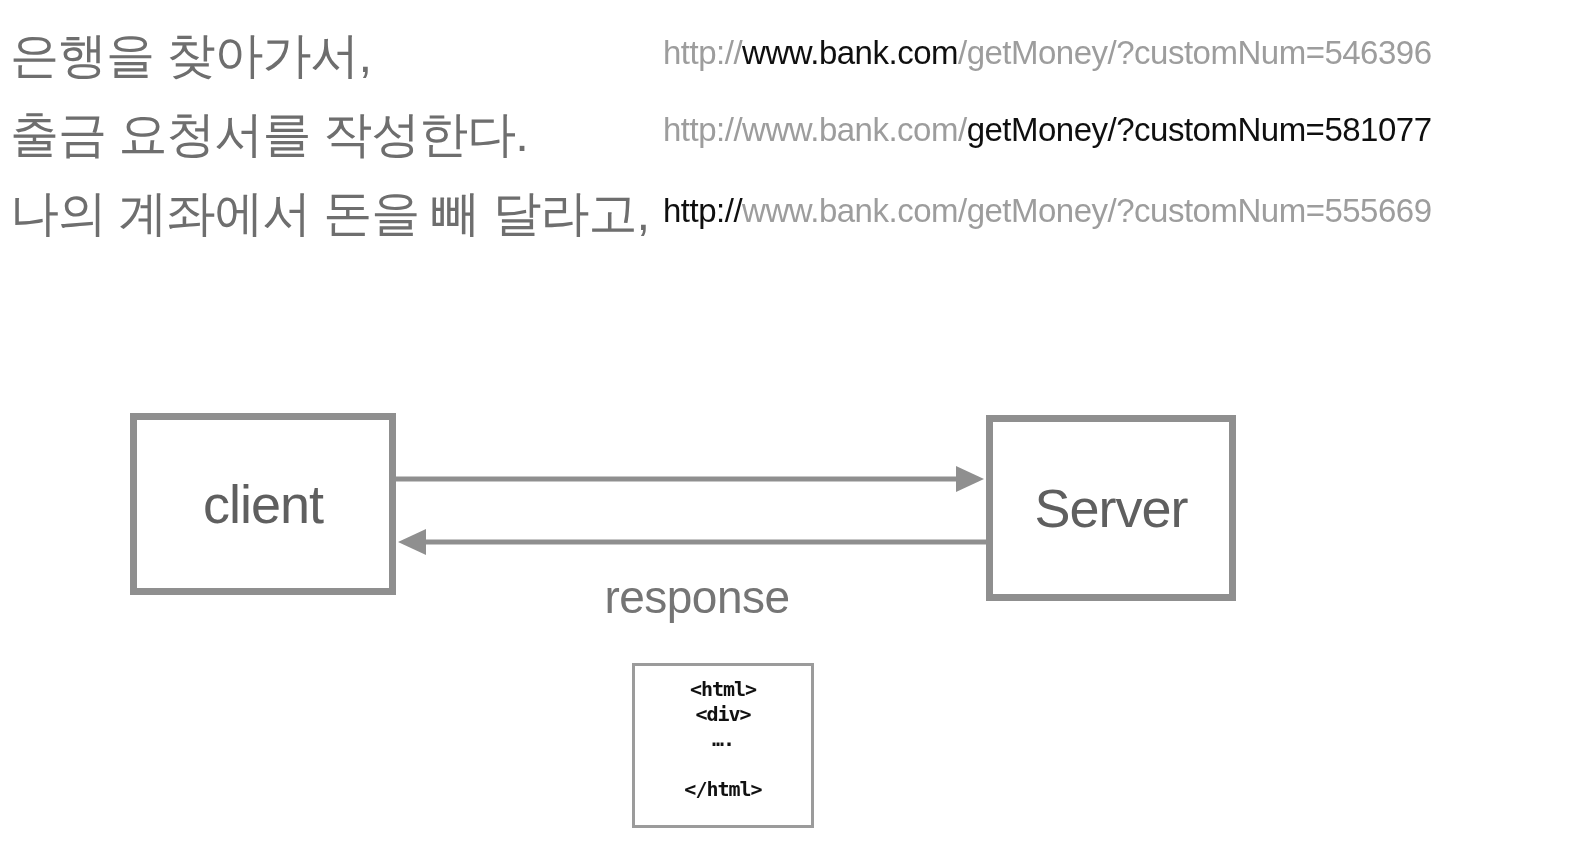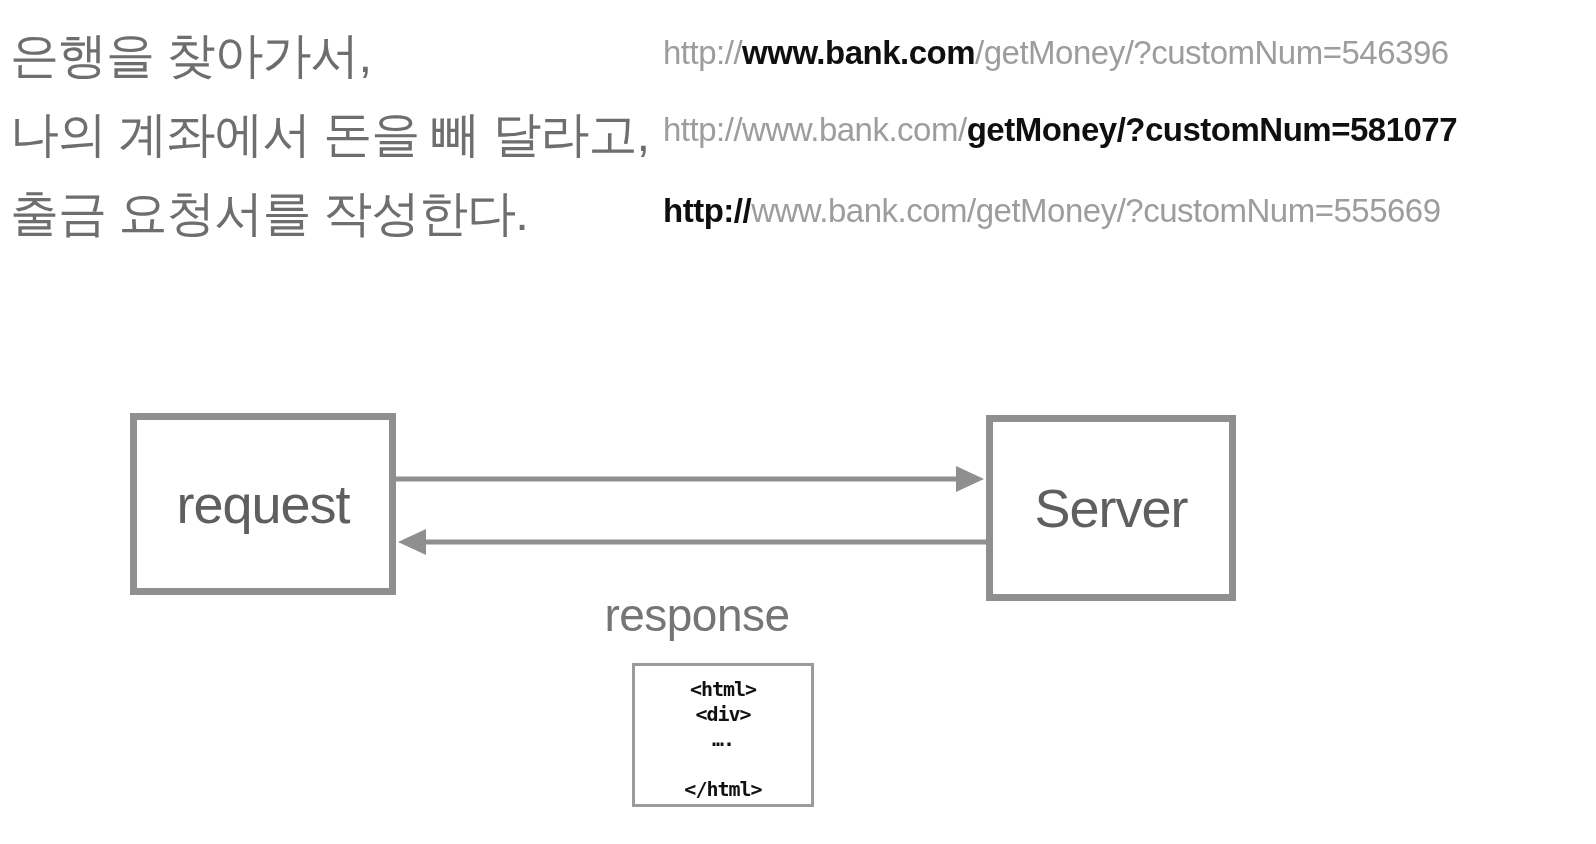--- a/index.html
+++ b/index.html
@@ -35,21 +35,21 @@
     left: 663px;
     white-space: nowrap;
     font-size: 33px;
     line-height: 42px;
     letter-spacing: -0.5px;
   }
   .url-line-1 { top: 32px; }
   .url-line-2 { top: 109px; }
   .url-line-3 { top: 190px; }
   .seg-gray { color: #9d9d9d; font-weight: 400; }
-  .seg-bold { color: #0f0f0f; font-weight: 700; }
+  .seg-bold { color: #0f0f0f; font-weight: 400; }
 
   
   .dbox {
     position: absolute;
     box-sizing: border-box;
     border: 7px solid #8f8f8f;
     background: #ffffff;
     display: flex;
     align-items: center;
     justify-content: center;
@@ -63,38 +63,38 @@
   
   .flow-label {
     position: absolute;
     width: 400px;
     text-align: center;
     color: #757575;
     font-size: 46px;
     letter-spacing: -0.5px;
   }
   .request-label  { left: 497px; top: 398px; }
-  .response-label { left: 497px; top: 588px; }
+  .response-label { left: 497px; top: 570px; }
 
   
   .arrows {
     position: absolute;
     left: 390px;
     top: 455px;
     width: 605px;
     height: 110px;
   }
 
   
   .codebox {
     position: absolute;
     left: 632px;
     top: 663px;
     width: 182px;
-    height: 144px;
+    height: 165px;
     box-sizing: border-box;
     border: 3px solid #9b9b9b;
     background: #ffffff;
     padding-top: 11px;
     text-align: center;
   }
   .code-line {
     font-family: "DejaVu Sans Mono", "Liberation Mono", monospace;
     font-weight: 700;
     font-size: 20px;
@@ -105,36 +105,36 @@
     white-space: pre;
   }
 </style>
 </head>
 <body>
 
 <div class="canvas">
 
   <div class="korean">
     <div class="k-line">은행을 찾아가서,</div>
+    <div class="k-line">출금 요청서를 작성한다.</div>
     <div class="k-line">나의 계좌에서 돈을 빼 달라고,</div>
-    <div class="k-line">출금 요청서를 작성한다.</div>
   </div>
 
   <div class="url-line url-line-1">
     <span class="seg-gray">http://</span><span class="seg-bold">www.bank.com</span><span class="seg-gray">/getMoney/?customNum=546396</span>
   </div>
   <div class="url-line url-line-2">
     <span class="seg-gray">http://www.bank.com/</span><span class="seg-bold">getMoney/?customNum=581077</span>
   </div>
   <div class="url-line url-line-3">
     <span class="seg-bold">http://</span><span class="seg-gray">www.bank.com/getMoney/?customNum=555669</span>
   </div>
 
   <div class="dbox client-box">
-    <span>request</span>
+    <span>client</span>
   </div>
   <div class="dbox server-box">
     <span>Server</span>
   </div>
 
   <div class="flow-label response-label">response</div>
 
   <svg class="arrows" viewBox="0 0 605 110" xmlns="http://www.w3.org/2000/svg">
     <g>
       <line x1="5" y1="24" x2="568" y2="24" stroke="#8f8f8f" stroke-width="5"></line>

